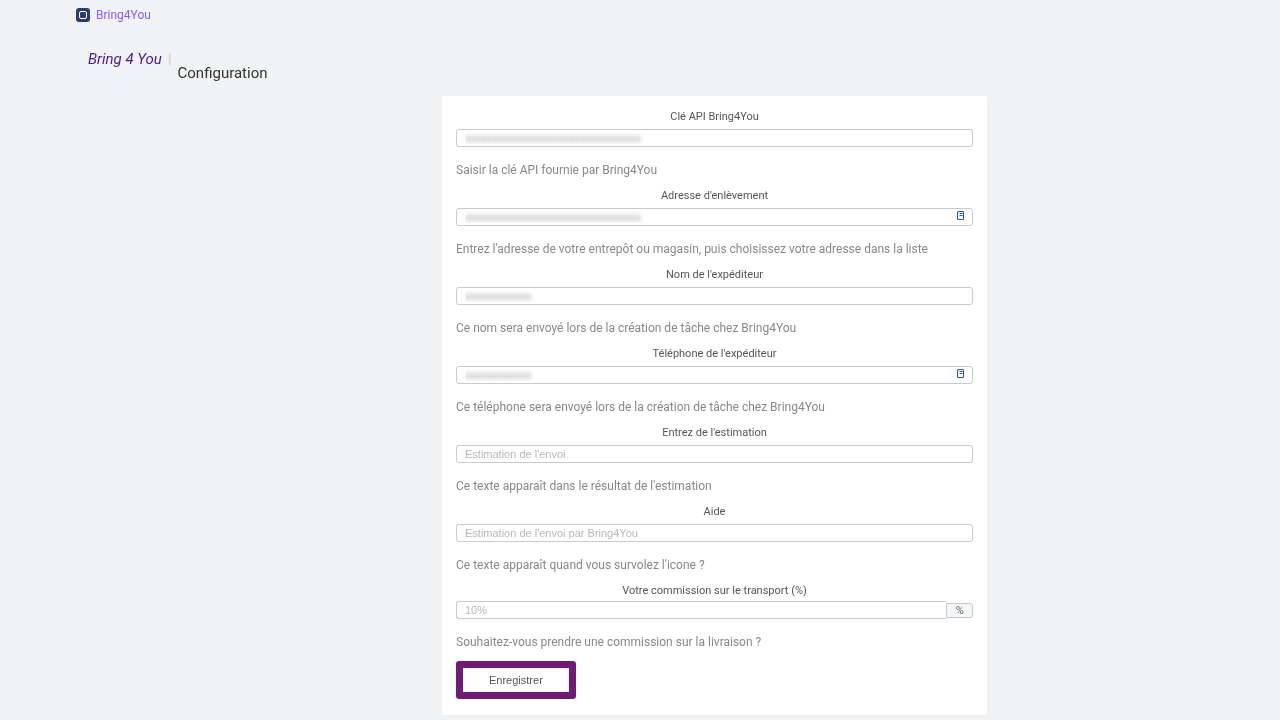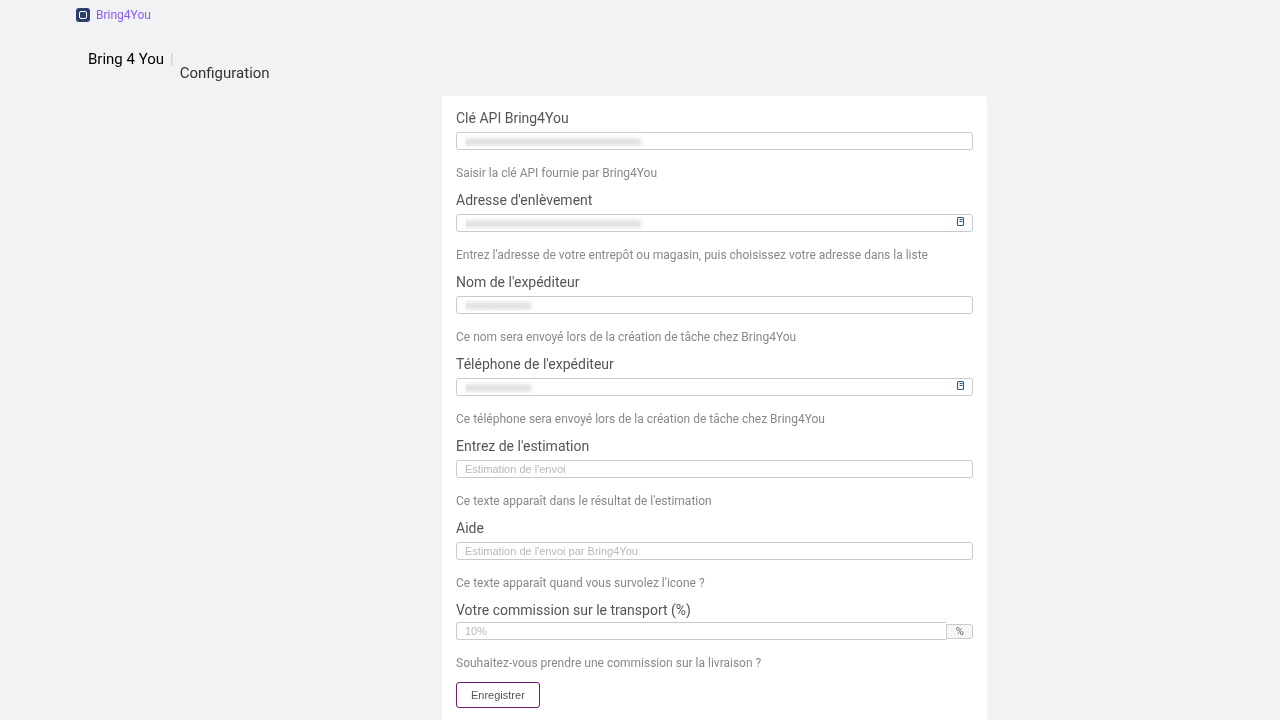--- a/index.html
+++ b/index.html
@@ -40,36 +40,37 @@
   border: 1.5px solid #fff;
   border-radius: 2px;
   box-sizing: border-box;
 }
 .breadcrumb {
   display: flex;
   align-items: center;
   padding: 10px 0 14px 16px;
   font-size: 15px;
 }
-.breadcrumb .bc-item { color: #000000; }
+.breadcrumb .bc-item { color: #4c1d95; font-style: italic; }
 .breadcrumb .bc-sep { color: #ccc; margin: 0 6px; }
 .breadcrumb .bc-current { color: #333; margin-top: 28px; }
 .form-card {
   background: #fff;
   width: 545px;
   margin-left: 370px;
   padding: 14px 14px 16px 14px;
   border-radius: 2px;
 }
 .form-group { margin-bottom: 12px; }
 .form-label {
   display: block;
-  font-size: 14px;
+  font-size: 11px;
   color: #555;
   margin-bottom: 4px;
+  text-align: center;
 }
 .input-wrap {
   position: relative;
 }
 .form-input {
   width: 100%;
   height: 16px;
   padding: 8px 8px;
   font-size: 11px;
   border: 1px solid #c8cacd;
@@ -115,25 +116,25 @@
   justify-content: center;
   background: #f5f6f7;
   border: 1px solid #c8cacd;
   border-top-right-radius: 3px;
   border-bottom-right-radius: 3px;
   font-size: 11px;
   color: #666;
 }
 .save-btn {
   display: inline-block;
-  padding: 6px 14px;
+  padding: 6px 26px;
   font-size: 11px;
   color: #555;
   background: #fff;
-  border: 1px solid #701a75;
+  border: 7px solid #701a75;
   border-radius: 3px;
   cursor: pointer;
 }
 </style>
 </head>
 <body>
 
 <div class="app-container">
   <div class="header-bar">
     <span class="logo-icon"></span>

